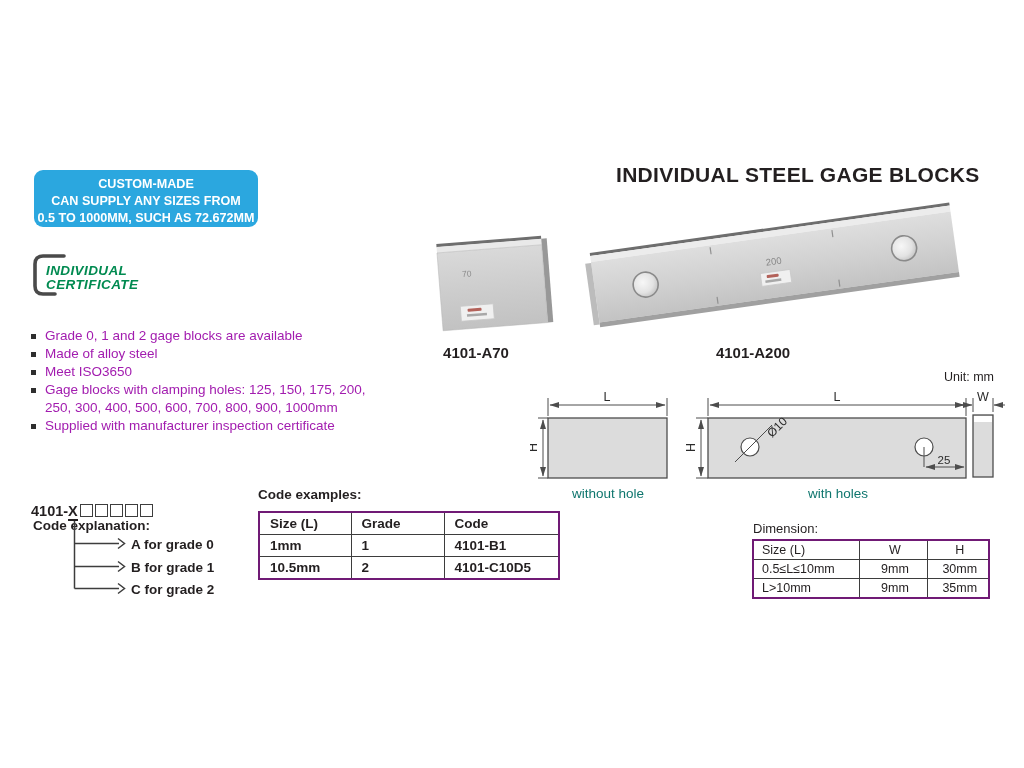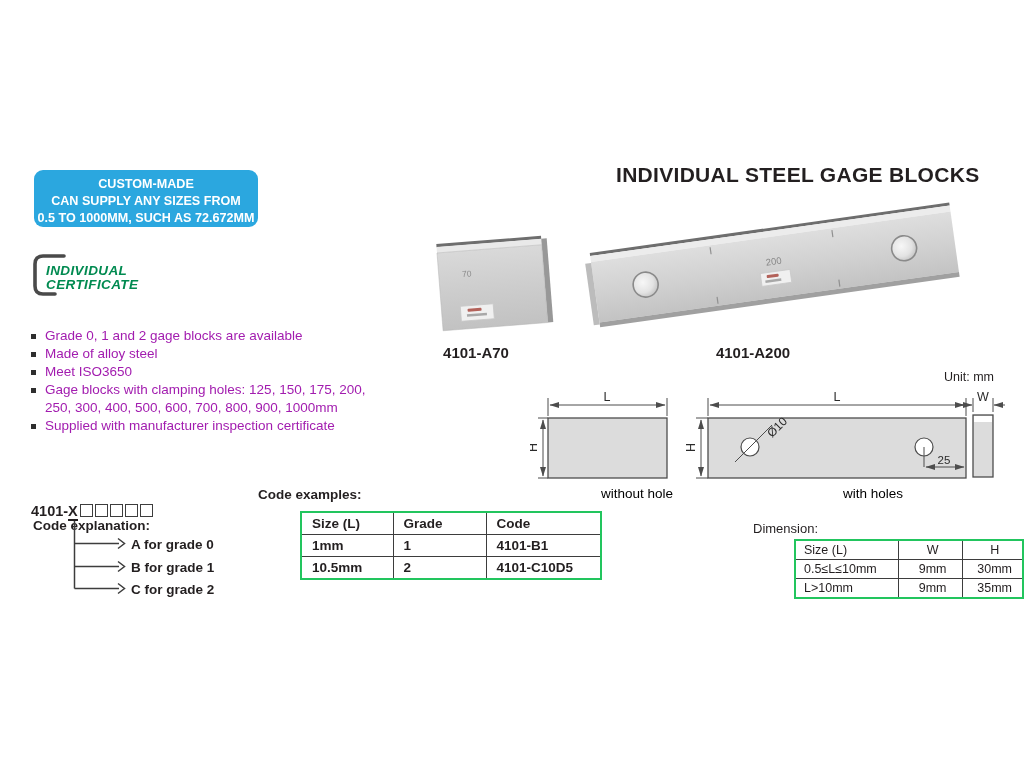--- a/index.html
+++ b/index.html
@@ -24,33 +24,33 @@
   
   .features{left:30px;top:327px;width:418px;font-size:13.5px;color:#a21caf;}
   .feature{position:relative;padding-left:15px;line-height:18px;}
   .feature.bullet::before{content:"";position:absolute;left:1px;top:6.5px;width:5px;height:5px;background:#2e2e2e;}
 
   .page-title{left:616px;top:163px;font-size:21px;font-weight:bold;letter-spacing:.3px;color:#231f20;}
 
   .product-caption{font-weight:bold;font-size:15px;text-align:center;width:140px;}
 
   .unit-label{left:944px;top:370px;font-size:12.5px;}
-  .drawing-caption{font-size:13.5px;text-align:right;width:130px;color:#000000;}
+  .drawing-caption{font-size:13.5px;text-align:center;width:130px;color:#0f766e;}
 
   
   .sec-head-bold{font-weight:bold;font-size:13.5px;}
   .sec-head{font-size:13px;}
   .code-formula{left:31px;top:503px;font-weight:bold;font-size:14.5px;}
   .code-x{border-bottom:2px solid #231f20;}
   .ph-box{display:inline-block;width:11px;height:11px;border:1.6px solid #3d3d3d;margin-left:2px;position:relative;top:1px;}
 
   
   table{border-collapse:collapse;}
   .tbl td{border:1.5px solid #3d3d3d;white-space:nowrap;overflow:hidden;}
-  .tbl{border:2px solid #22c55e;margin-left:42px;}
+  .tbl{border:2px solid #701a75;}
   .examples td{height:21px;font-weight:bold;font-size:13.5px;padding:0 4px 0 10px;}
   .dims td{height:18px;font-size:12.5px;padding:0 4px 0 8px;}
 
   svg text{font-family:"Liberation Sans", sans-serif;}
 </style>
 </head>
 <body>
 
 <div id="page">
 

